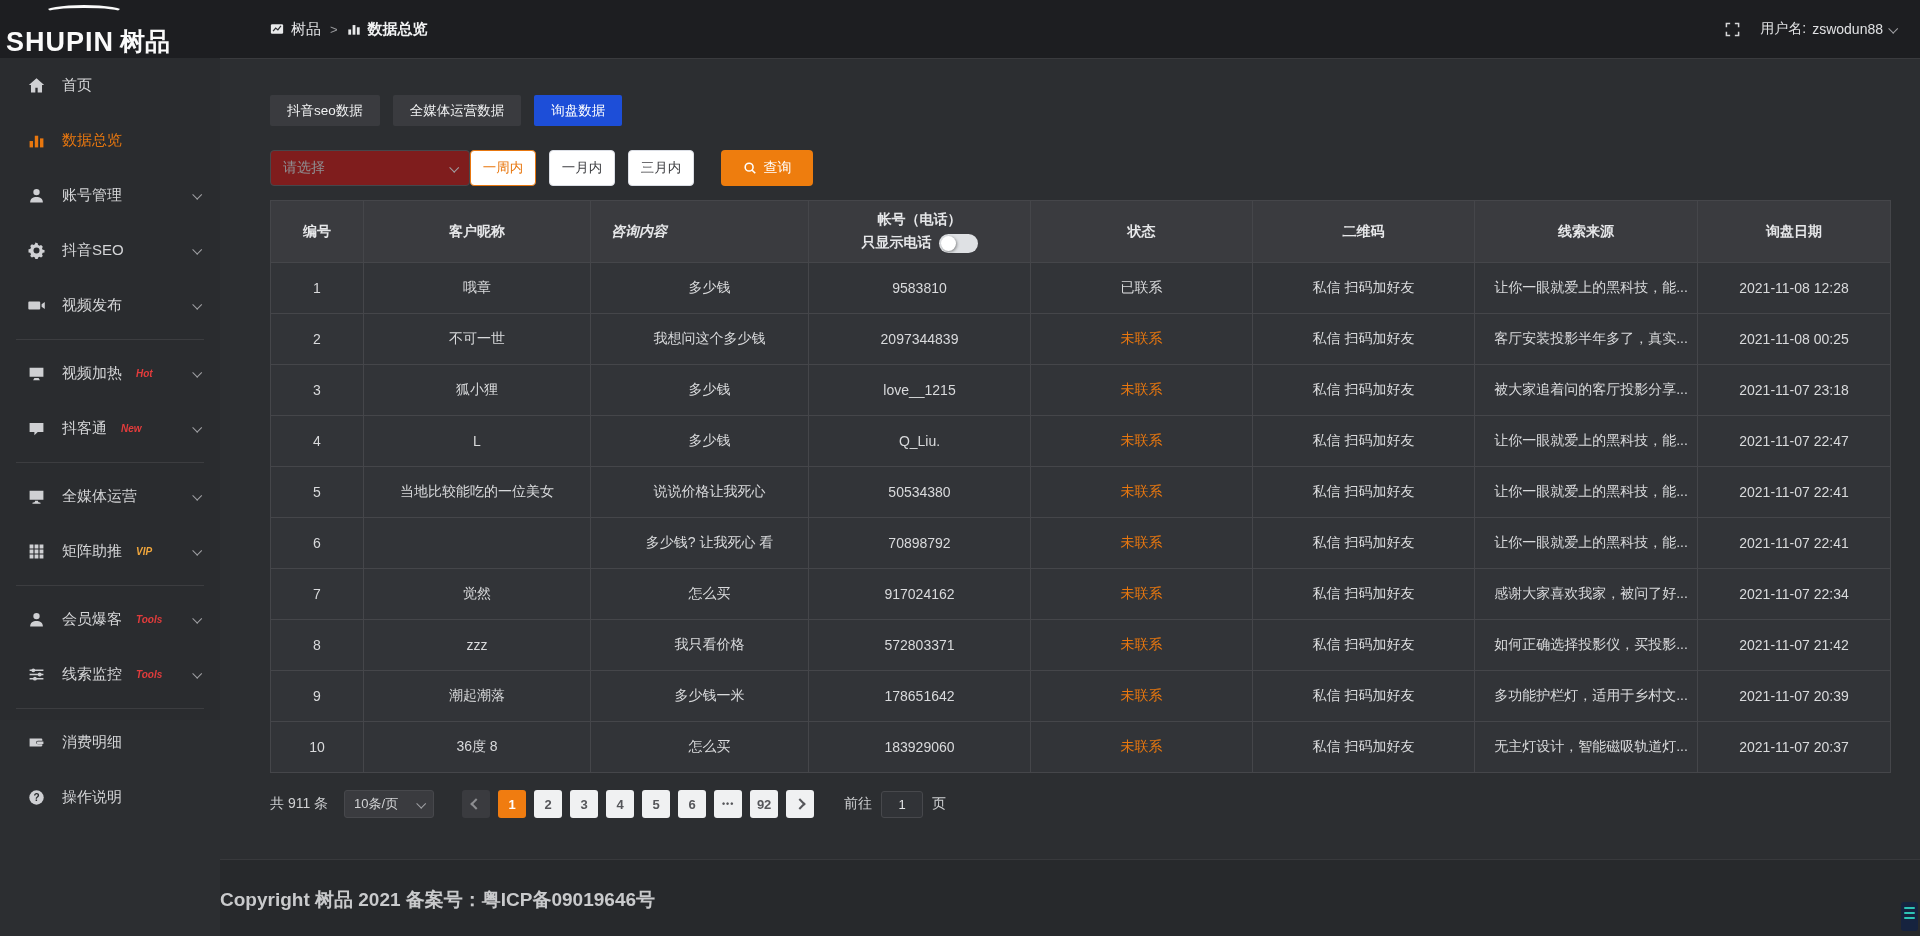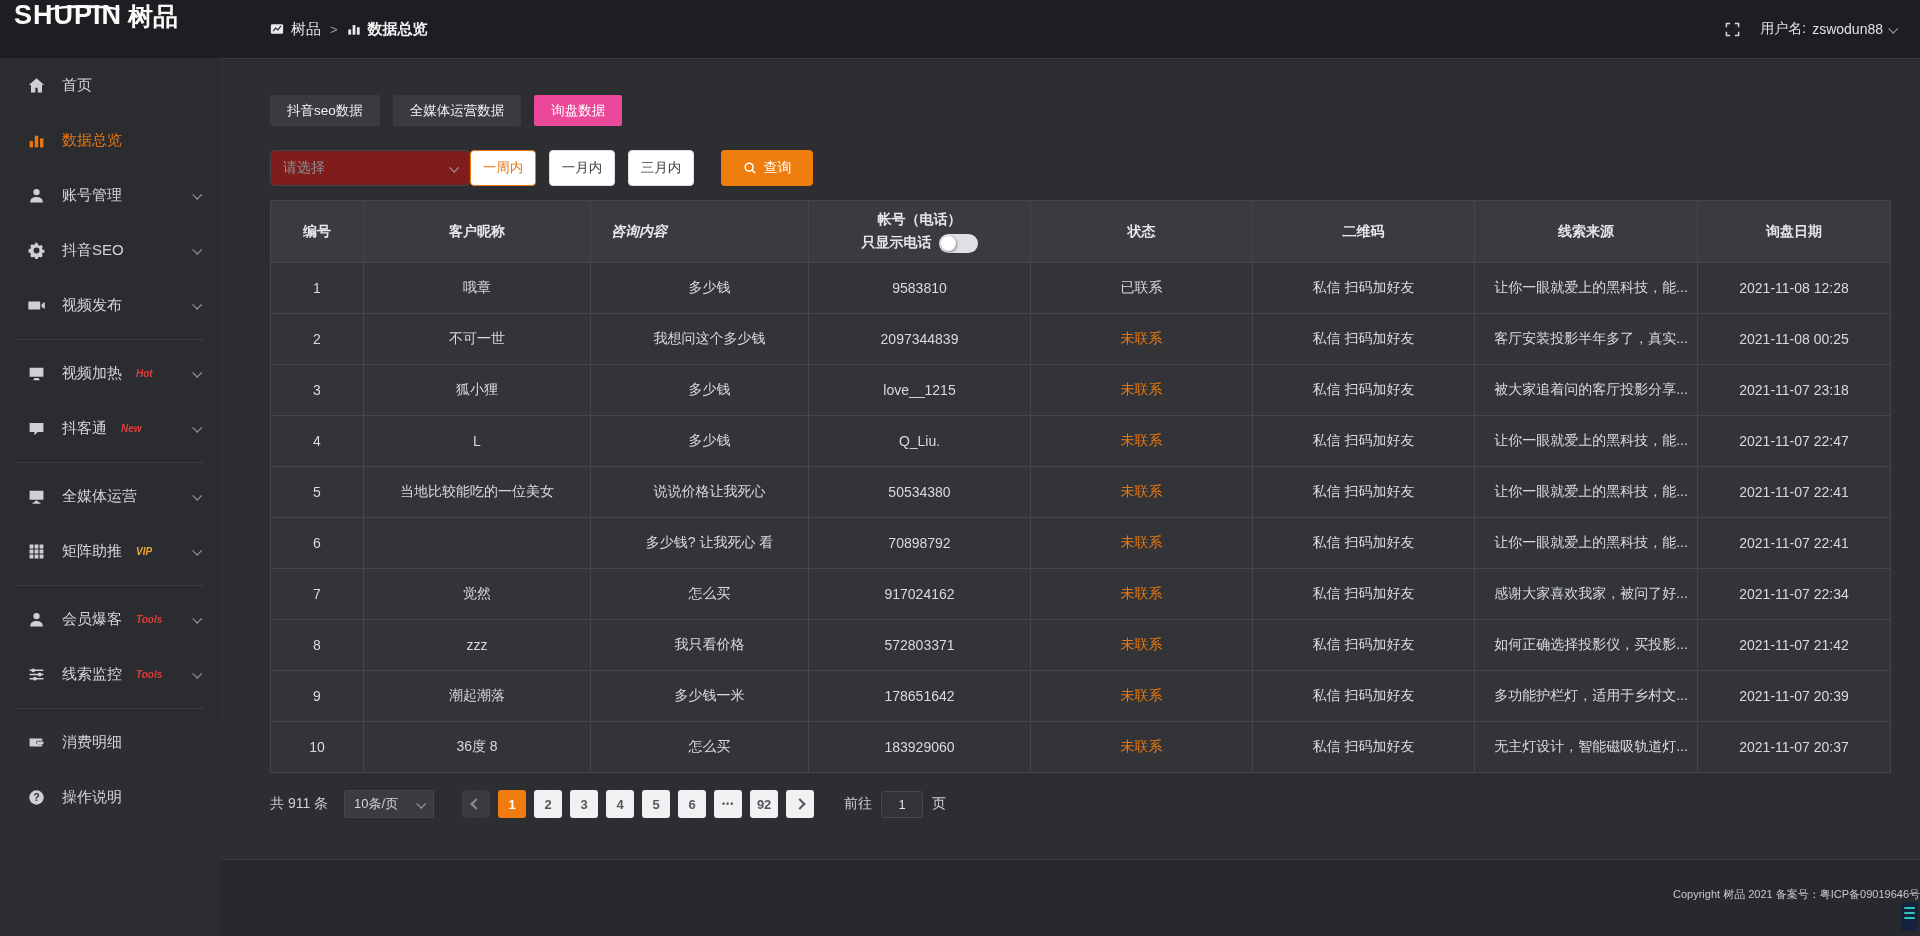--- a/index.html
+++ b/index.html
@@ -7,21 +7,21 @@
   body {
     font-family:"Liberation Sans","DejaVu Sans",sans-serif;
     background:#2c2e31; color:#d9dadc; position:relative;
   }
 
   
   .topbar {
     position:absolute; top:0; left:0; width:1920px; height:58px;
     background:#1d1e21; display:flex; align-items:center; z-index:5;
   }
-  .logo { width:220px; height:58px; position:relative; display:flex; align-items:flex-start; padding-left:14px; cursor:pointer; }
+  .logo { width:220px; height:58px; position:relative; display:flex; align-items:flex-end; padding-left:6px; cursor:pointer; }
   .logo-arc {
     position:absolute; left:44px; top:5px; width:80px; height:14px;
     border:3px solid transparent; border-top-color:#fafafa; border-radius:50%;
   }
   .logo-en { font-size:27px; font-weight:800; letter-spacing:1px; color:#fafafa; }
   .logo-cn { font-size:25px; font-weight:700; color:#fafafa; margin-left:6px; }
   .breadcrumb { display:flex; align-items:center; margin-left:50px; gap:7px; font-size:15px; color:#e3e4e6; }
   .bc-icon { display:flex; align-items:center; color:#e8e9ea; }
   .bc-sep { color:#9a9b9e; font-size:13px; margin:0 2px; }
   .bc-item.current { font-weight:700; color:#f2f3f4; }
@@ -44,21 +44,21 @@
   .mi-badge { font-size:10px; font-weight:700; font-style:italic; margin-left:14px; }
   .menu-item .mi-chevron { margin-left:auto; }
   .menu-divider { height:1px; background:#3c3d40; margin:6px 16px; }
 
   
   .main { position:absolute; top:58px; left:220px; width:1700px; height:878px; background:#2c2e31; border-top:1px solid #3a3b3e; }
   .content { height:800px; padding:24px 30px 0 50px; }
 
   .tab-bar { display:flex; gap:13px;margin-top:12px; }
   .tab-btn { height:31px; padding:0 17px; background:#3a3b3f; color:#f0f1f2; border:none; border-radius:2px; font-size:13.5px; cursor:pointer; font-family:inherit; }
-  .tab-btn.active { background:#ec4899; color:#fff; }
+  .tab-btn.active { background:#1d4ed8; color:#fff; }
 
   .filter-row { margin-top:24px; display:flex; align-items:center; height:36px; }
   .select { width:200px; height:36px; background:#7f1d1d; border:1px solid #46474b; border-radius:4px; display:flex; align-items:center; padding:0 12px; color:#8f9093; font-size:14px; cursor:pointer; }
   .select .sel-chev { margin-left:auto; }
   .period-group { display:flex; gap:13px; }
   .period-btn { min-width:66px; height:36px; background:#ffffff; border:1px solid #dcdfe6; border-radius:4px; color:#3c3d40; font-size:13.5px; cursor:pointer; font-family:inherit; padding:0 10px; }
   .period-btn.selected { border-color:#e8770f; color:#e8770f; }
   .query-btn { margin-left:27px; height:36px; width:92px; background:#ee7d0e; color:#fff; border:none; border-radius:4px; font-size:14px; display:flex; align-items:center; justify-content:center; gap:7px; cursor:pointer; font-family:inherit; }
 
   .data-table { margin-top:14px; border-collapse:collapse; width:1620px; table-layout:fixed; background:#323438; }
@@ -82,21 +82,21 @@
   .pg-prev { background:#3a3b3f; color:#8d8e91; margin-left:28px; }
   .pg-pages { display:flex; gap:8px; margin-left:8px; }
   .pg-page { background:#f0f1f2; color:#55565a; font-weight:700; }
   .pg-page.active { background:#f07c10; color:#fff; }
   .pg-page.ellipsis { font-size:9px; letter-spacing:1px; }
   .pg-next { background:#f0f1f2; color:#55565a; margin-left:8px; }
   .pg-goto-label { margin-left:30px; }
   .pg-goto-input { width:42px; height:27px; margin:0 9px; background:#313337; border:1px solid #47484c; border-radius:3px; color:#e3e4e6; text-align:center; font-size:13px; font-family:inherit; }
   .pg-goto-suffix { white-space:nowrap; }
 
-  .footer { height:78px; background:#27292c; border-top:1px solid #38393c; display:flex; justify-content:flex-end; padding-top:27px; color:#c9cacc; font-size:11px; }
+  .footer { height:78px; background:#27292c; border-top:1px solid #38393c; display:flex; justify-content:flex-start; padding-top:27px; color:#c9cacc; font-size:19px;font-weight:bold; }
 
   
   .corner-widget { position:absolute; right:2px; bottom:5px; width:17px; height:29px; background:#16233f; border-radius:3px; padding:5px 3px; display:flex; flex-direction:column; gap:3px; cursor:pointer; }
   .corner-widget i { display:block; height:2px; background:#2ec4b6; border-radius:1px; }
 </style>
 </head>
 <body>
 
 <div class="topbar">
   <div class="logo">

